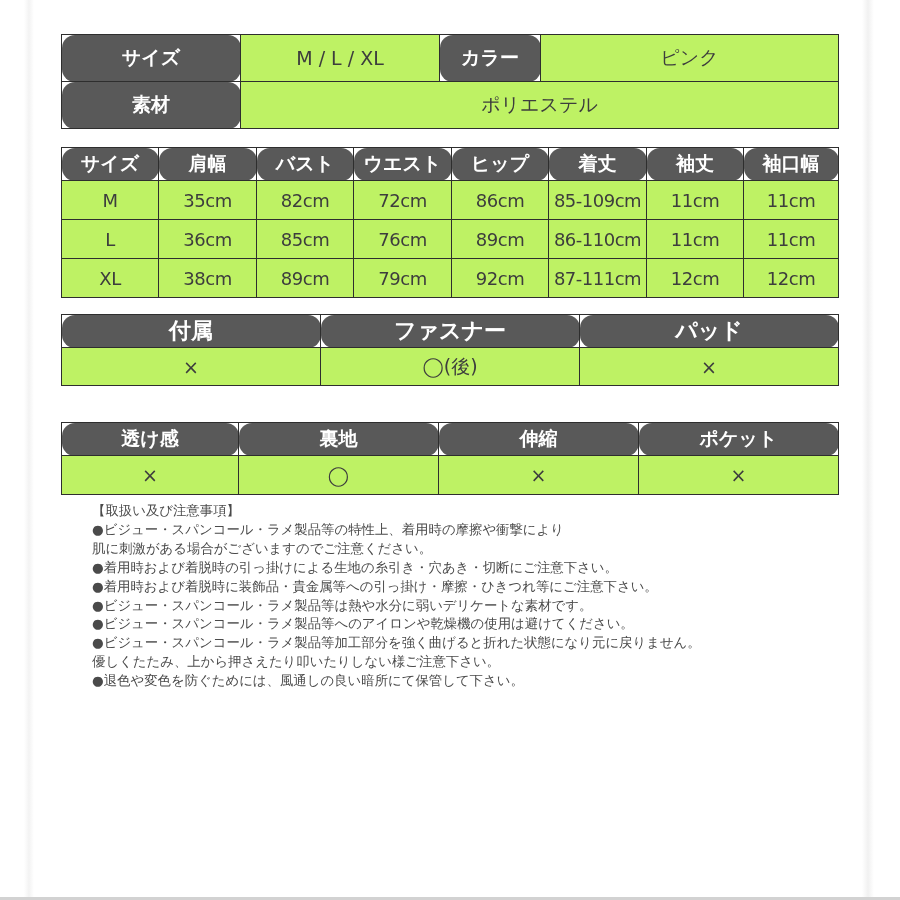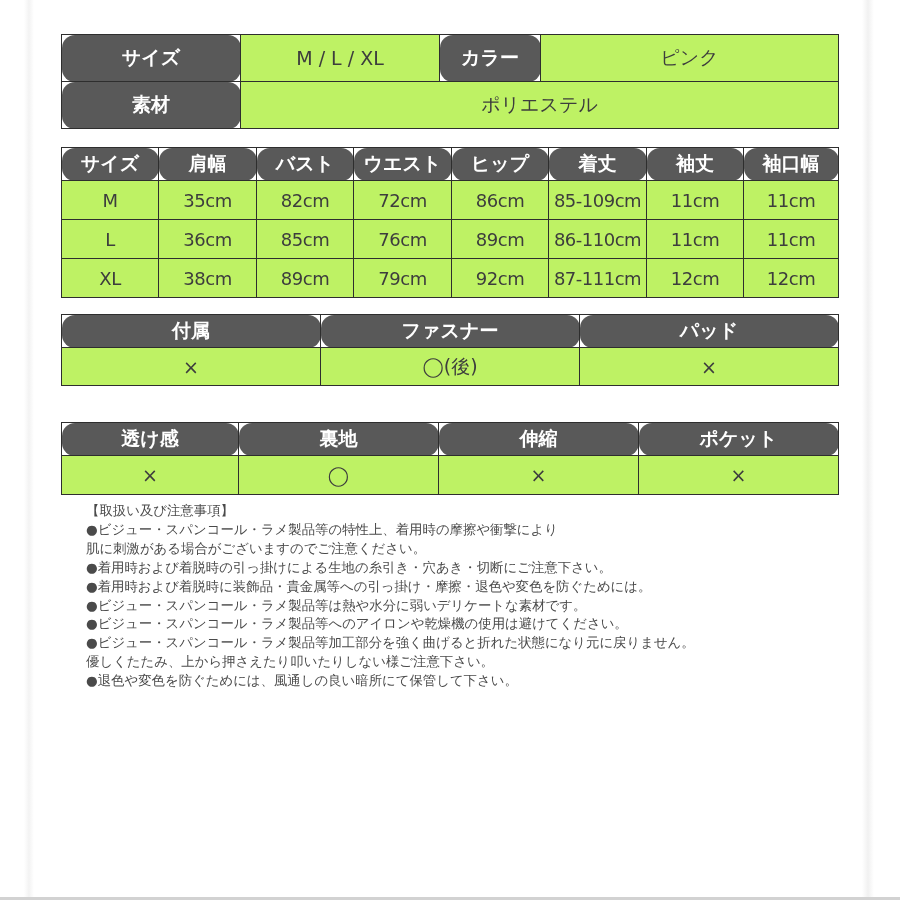--- a/index.html
+++ b/index.html
@@ -24,27 +24,27 @@
   #t1 { left:61px; top:34px; width:777px; }
   #t1 th, #t1 td { height:46px; font-size:19px; }
 
   
   #t2 { left:61px; top:147px; width:777px; }
   #t2 th { height:32px; font-size:19px; }
   #t2 td { height:38px; font-size:18px; letter-spacing:-0.5px; }
 
   
   #t3a { left:61px; top:314px; width:777px; }
-  #t3a th { height:32px; font-size:19px; }
+  #t3a th { height:32px; font-size:22px; }
   #t3a td { height:37px; font-size:19px; }
   #t3b { left:61px; top:386px; width:777px;margin-top:36px; }
   #t3b th { height:32px; font-size:19px; }
   #t3b td { height:38px; font-size:19px; }
 
-  .notes { position:absolute; left:86px; top:502px; width:740px; font-size:13.4px; line-height:18.9px; color:#4a4a4a; }
+  .notes { position:absolute; left:92px; top:502px; width:740px; font-size:13.4px; line-height:18.9px; color:#4a4a4a; }
   .notes div { white-space:nowrap; }
 </style>
 </head>
 <body>
 
 <div class="page-edge-left"></div>
 <div class="page-edge-right"></div>
 <div class="page-bottom-line"></div>
 
 <table id="t1">
@@ -164,19 +164,19 @@
     <td>×</td>
   </tr>
 </tbody>
   </table>
 
 <div class="notes">
   <div>【取扱い及び注意事項】</div>
   <div>●ビジュー・スパンコール・ラメ製品等の特性上、着用時の摩擦や衝撃により</div>
   <div>肌に刺激がある場合がございますのでご注意ください。</div>
   <div>●着用時および着脱時の引っ掛けによる生地の糸引き・穴あき・切断にご注意下さい。</div>
-  <div>●着用時および着脱時に装飾品・貴金属等への引っ掛け・摩擦・退色や変色を防ぐためには。</div>
+  <div>●着用時および着脱時に装飾品・貴金属等への引っ掛け・摩擦・ひきつれ等にご注意下さい。</div>
   <div>●ビジュー・スパンコール・ラメ製品等は熱や水分に弱いデリケートな素材です。</div>
   <div>●ビジュー・スパンコール・ラメ製品等へのアイロンや乾燥機の使用は避けてください。</div>
   <div>●ビジュー・スパンコール・ラメ製品等加工部分を強く曲げると折れた状態になり元に戻りません。</div>
   <div>優しくたたみ、上から押さえたり叩いたりしない様ご注意下さい。</div>
   <div>●退色や変色を防ぐためには、風通しの良い暗所にて保管して下さい。</div>
 </div>
 
 </body></html>

